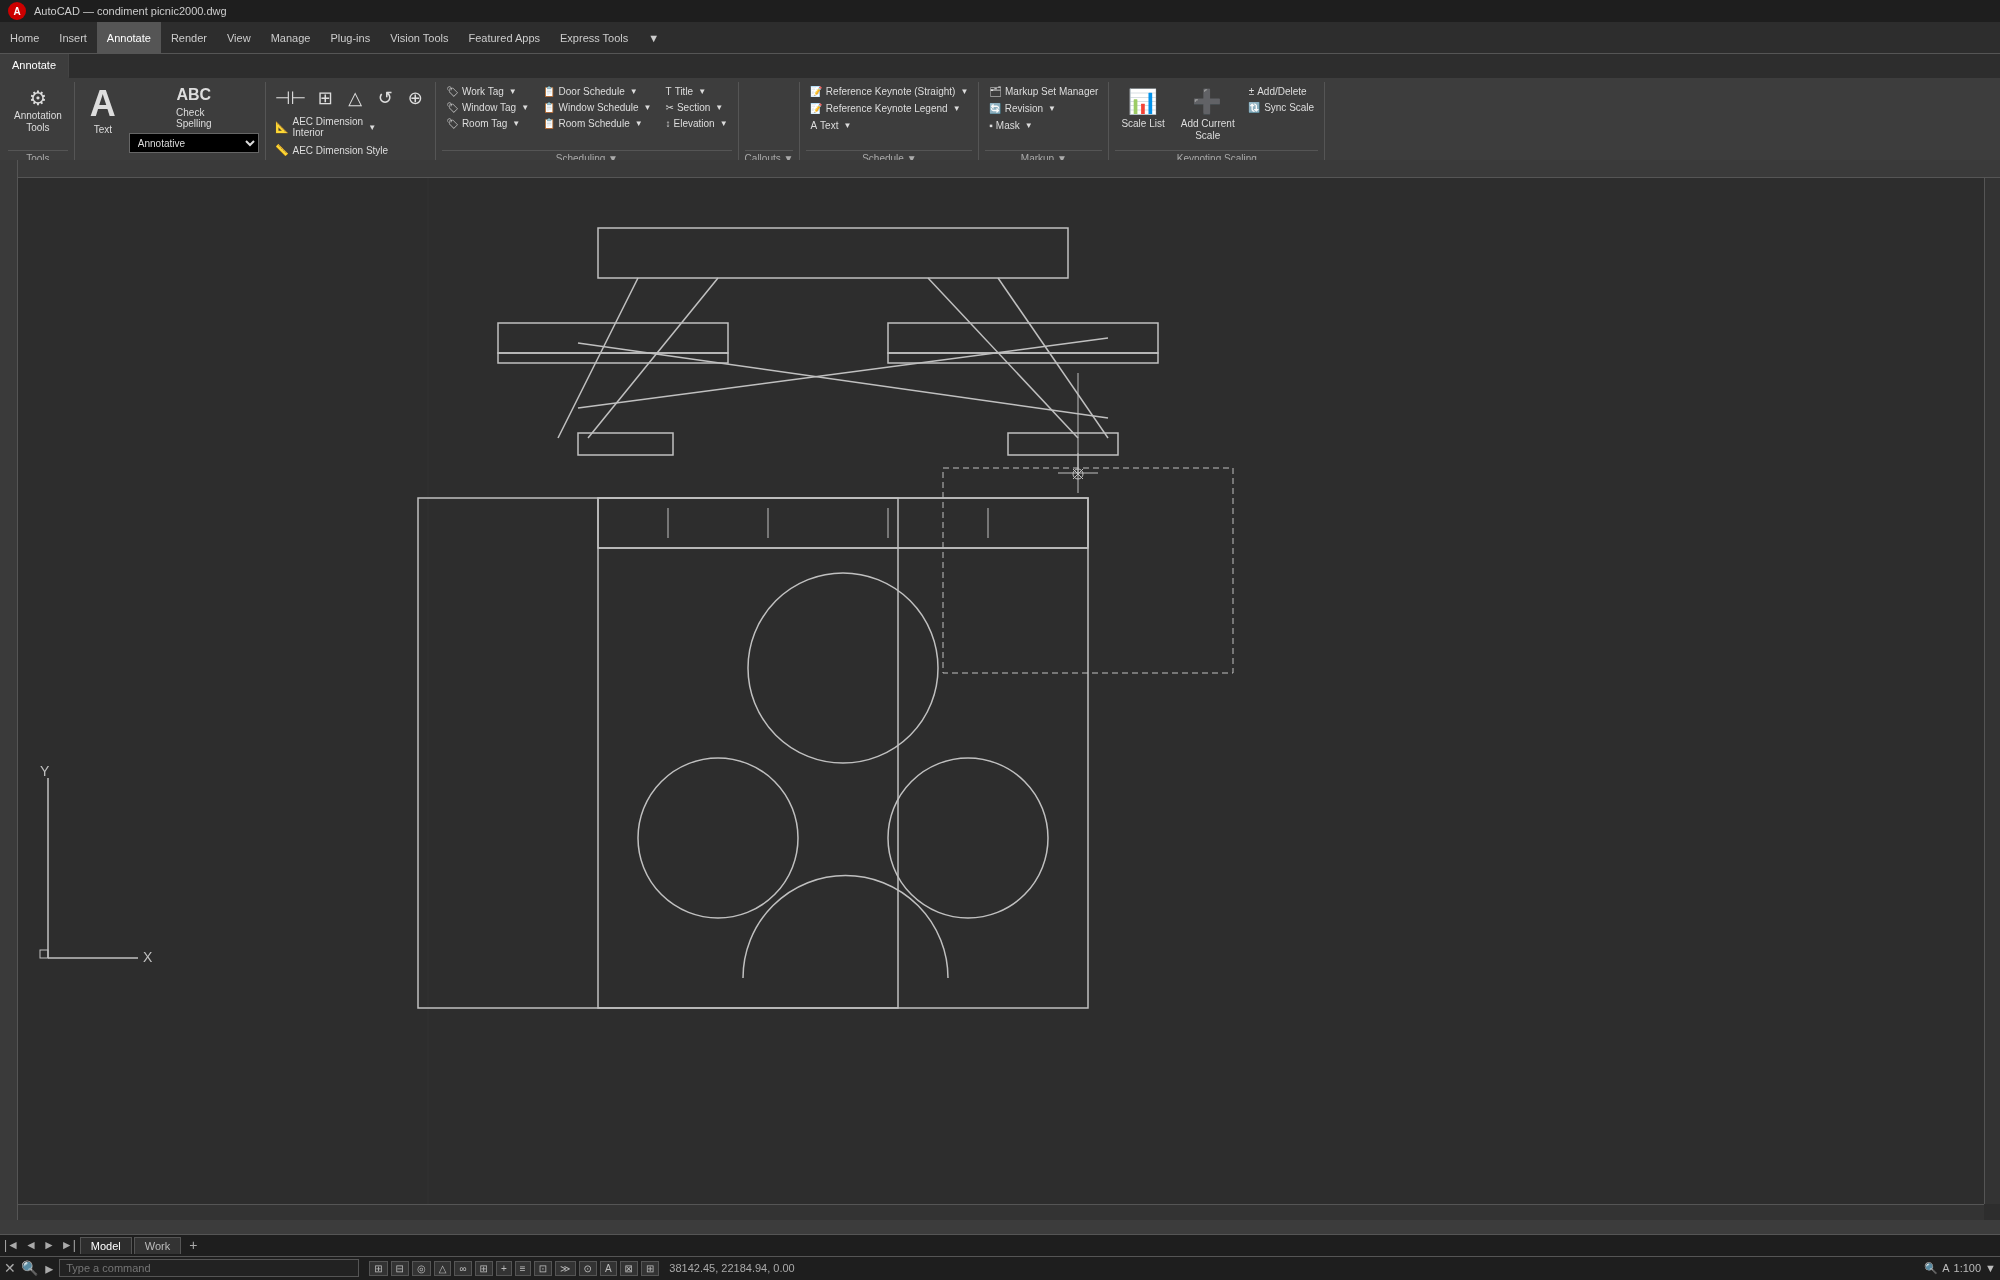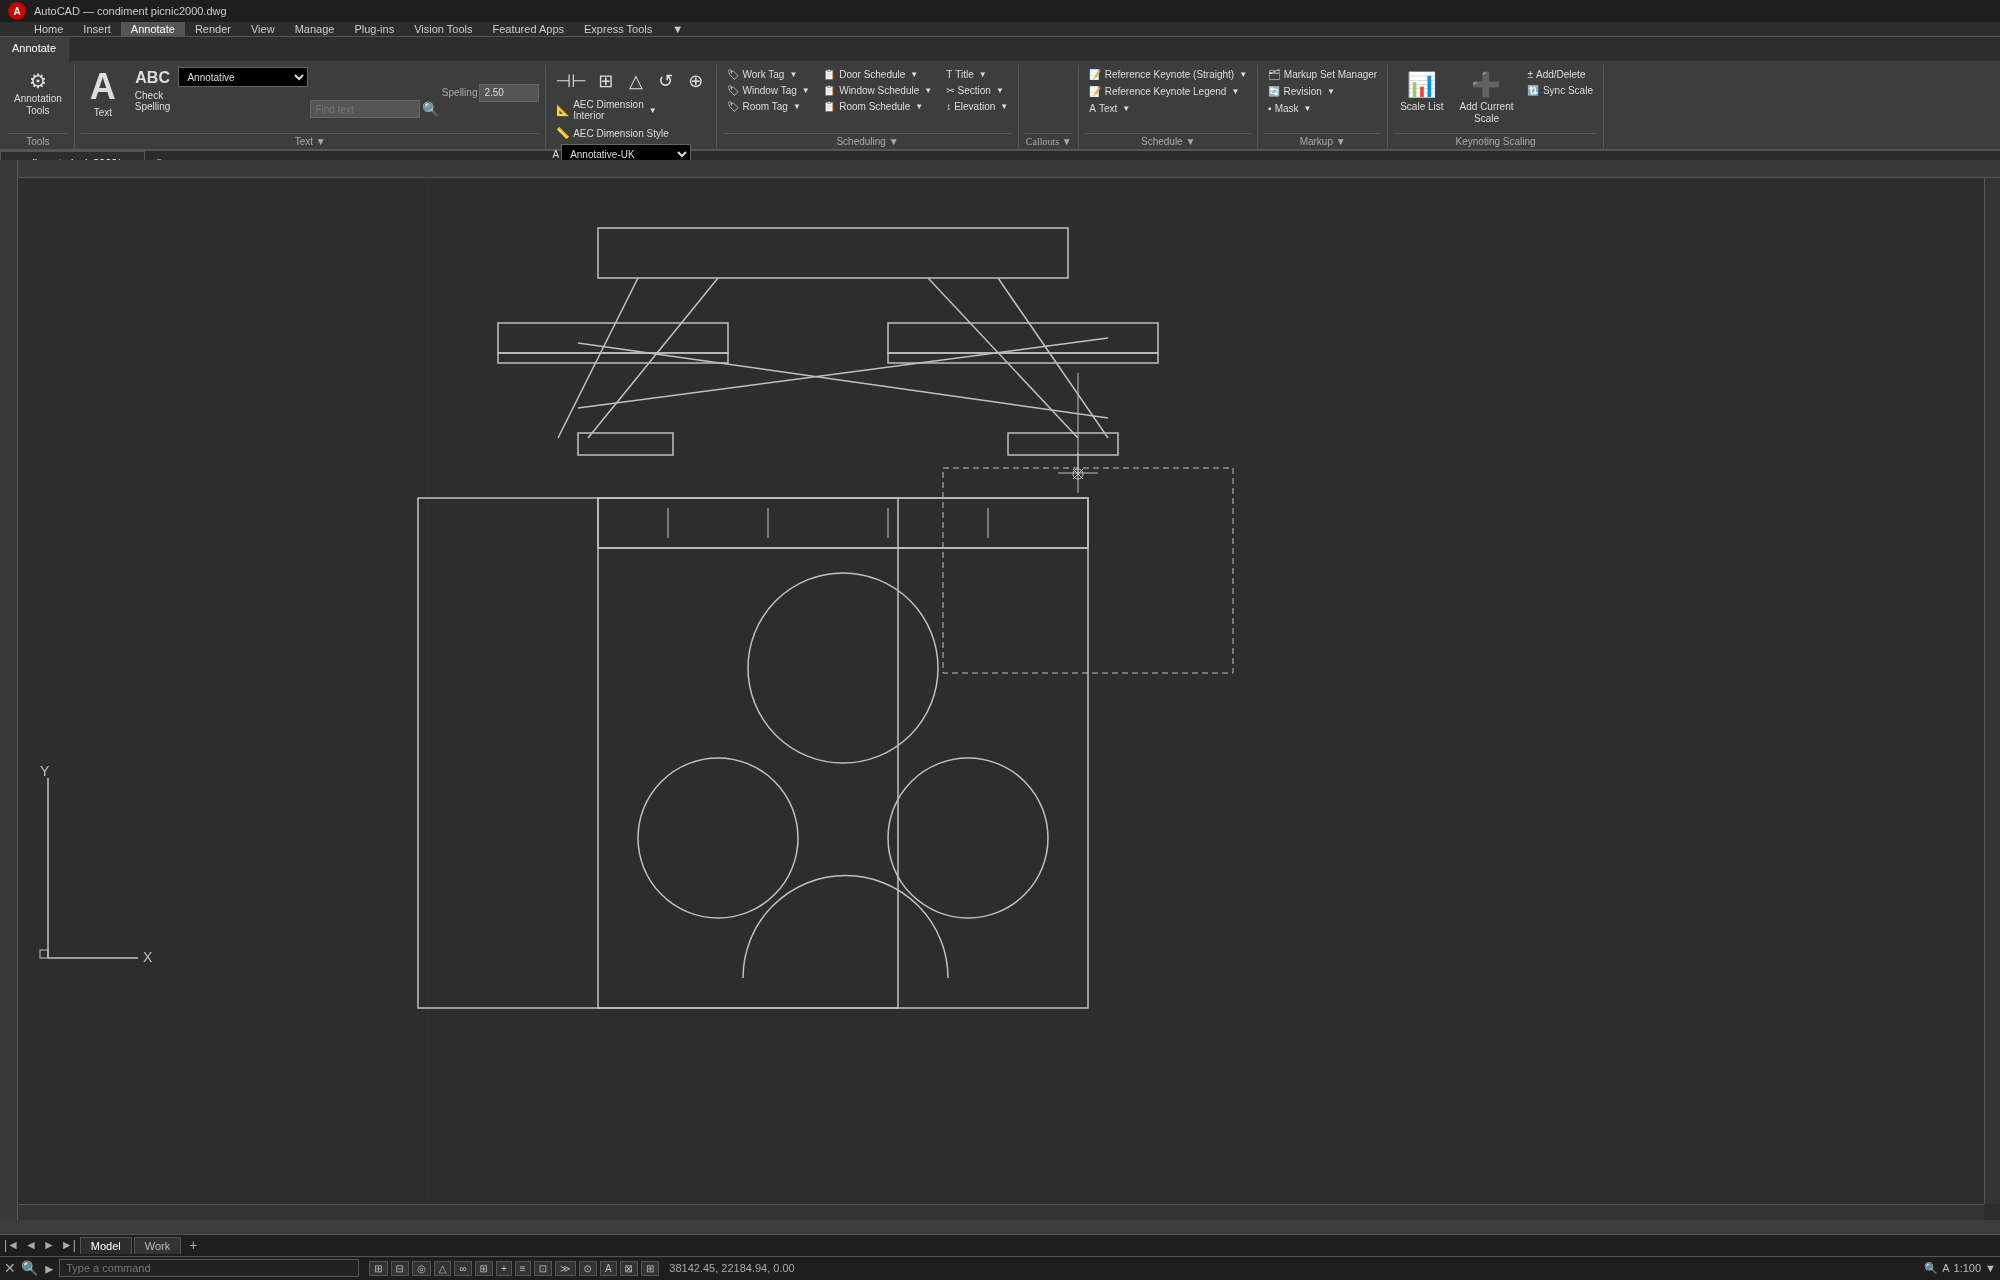--- a/index.html
+++ b/index.html
@@ -19,26 +19,25 @@
       width: 18px; height: 18px;
       background: #c00;
       border-radius: 50%;
       display: flex; align-items: center; justify-content: center;
       color: white; font-size: 10px; font-weight: bold;
       margin-right: 8px;
     }
 
     
     #menu-bar {
-      height: 15px;
+      height: 32px;
       background: #2d2d2d;
       display: flex;
       align-items: flex-start;
       border-bottom: 1px solid #555;
-      padding-left: 24px;
     }
     .menu-item {
       padding: 2px 10px;
       cursor: pointer;
       color: #ccc;
       font-size: 11px;
       height: 100%;
       display: flex; align-items: center;
     }
     .menu-item:hover, .menu-item.active {
@@ -414,21 +413,21 @@
     </div>
 
     <div class="ribbon-group">
       <div class="ribbon-group-buttons" style="gap:4px; align-items:flex-start;">
 
         <div class="ribbon-btn" style="font-size:32px; padding: 2px 8px;">
           <div style="font-size:36px; font-weight:bold; color:#ddd; line-height:1;">A</div>
           <div class="btn-label">Text</div>
         </div>
 
-        <div style="display:flex; flex-direction:row; gap:2px;">
+        <div style="display:flex; flex-direction:column; gap:2px;">
 
           <div class="ribbon-btn-small" style="flex-direction:column; align-items:center; padding: 2px 6px;">
             <div style="font-size:16px; font-weight:bold; color:#ddd;">ABC</div>
             <div style="font-size:10px;">Check<br>Spelling</div>
           </div>
 
           <select class="ribbon-select" style="width:130px;">
             <option>Annotative</option>
           </select>
 
@@ -541,21 +540,21 @@
           <div class="ribbon-btn-small">
             <span>↕</span>
             <span>Elevation</span>
             <span class="dd-arrow">▼</span>
           </div>
         </div>
       </div>
       <div class="ribbon-group-label">Scheduling ▼</div>
     </div>
 
-    <div class="ribbon-group" style="min-width:60px;font-family:Liberation Serif, serif;">
+    <div class="ribbon-group" style="min-width:60px;">
       <div class="ribbon-group-buttons"></div>
       <div class="ribbon-group-label">Callouts ▼</div>
     </div>
 
     <div class="ribbon-group">
       <div class="ribbon-group-buttons" style="flex-direction:column; gap:2px; align-items:flex-start;">
         <div class="ribbon-btn-small">
           <span>📝</span>
           <span>Reference Keynote (Straight)</span>
           <span class="dd-arrow">▼</span>

